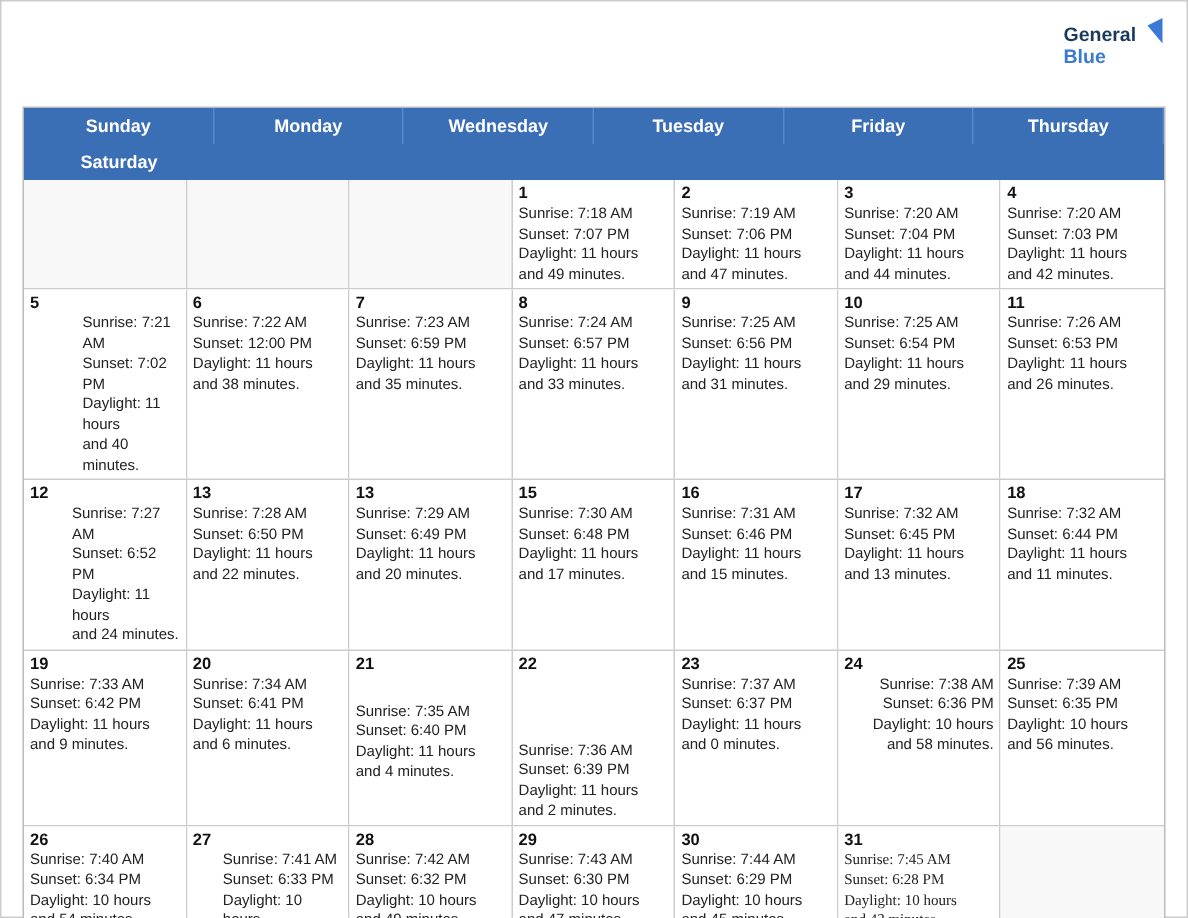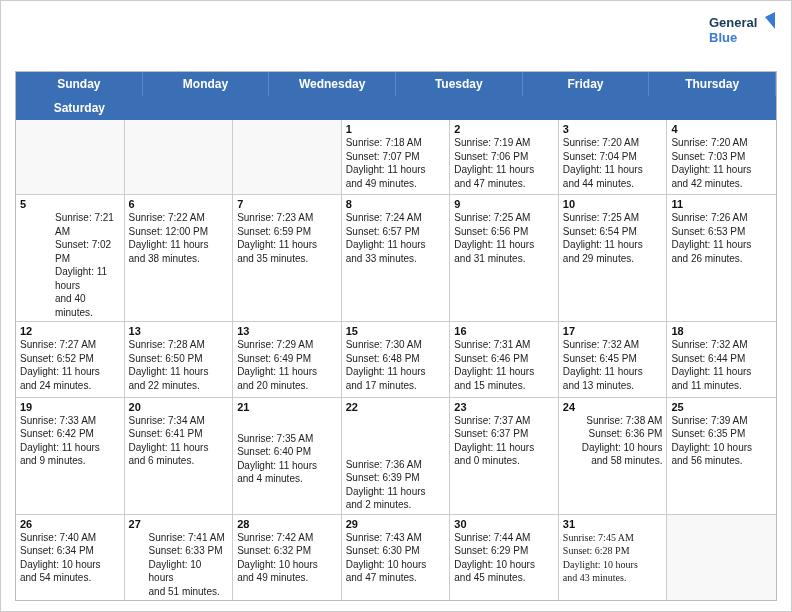--- a/index.html
+++ b/index.html
@@ -205,21 +205,21 @@
             <div class="day-num">11</div>
             <div class="cell-info" style="white-space: pre-line;">Sunrise: 7:26 AM
 Sunset: 6:53 PM
 Daylight: 11 hours
 and 26 minutes.</div>
           </div>
         </div>
         <div class="cal-row">
           <div class="cal-cell">
             <div class="day-num">12</div>
-            <div class="cell-info" style="white-space: pre-line;">Sunrise: 7:27 AM
+            <div class="cell-info" style="white-space: pre-line; margin-left: 28px;">Sunrise: 7:27 AM
 Sunset: 6:52 PM
 Daylight: 11 hours
 and 24 minutes.</div>
           </div>
           <div class="cal-cell">
             <div class="day-num">13</div>
             <div class="cell-info" style="white-space: pre-line;">Sunrise: 7:28 AM
 Sunset: 6:50 PM
 Daylight: 11 hours
 and 22 minutes.</div>

